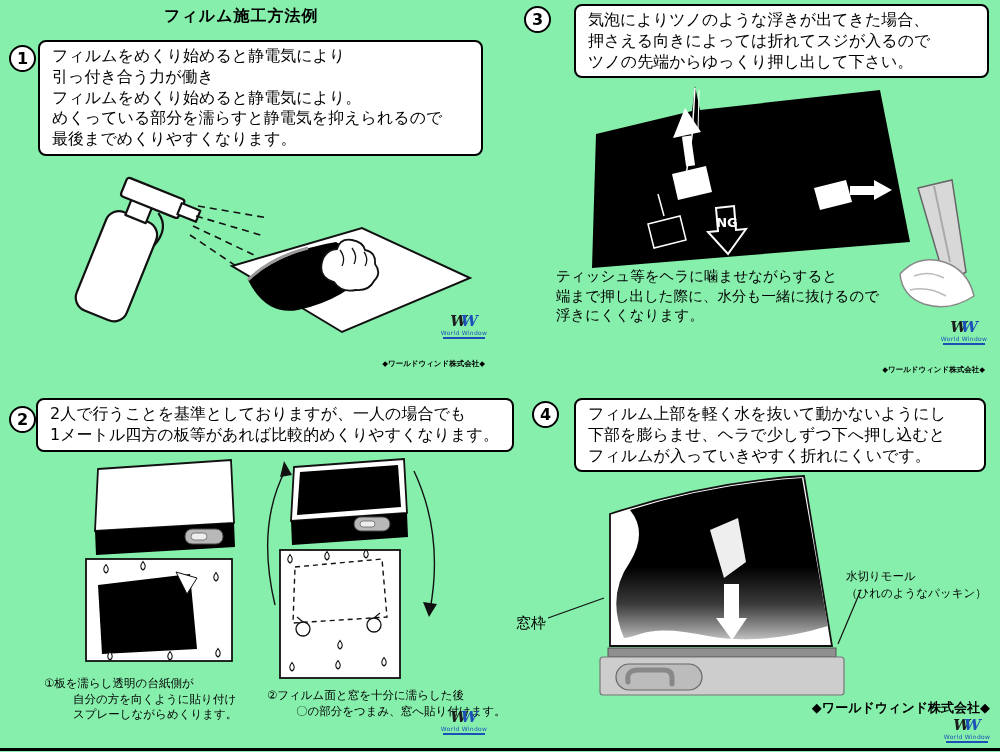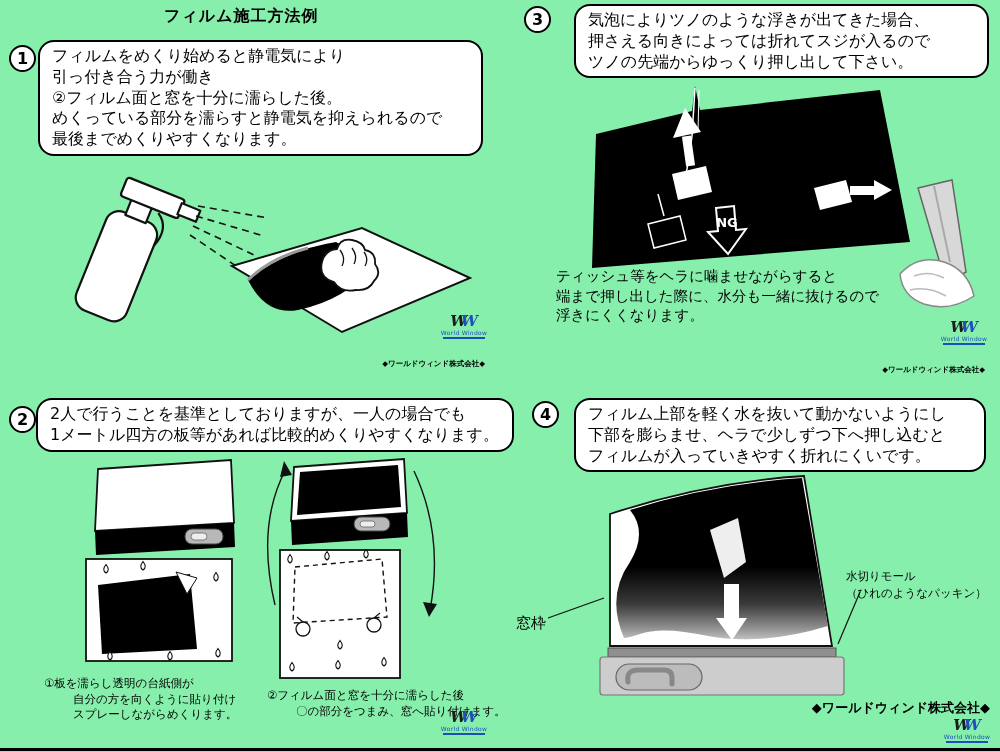--- a/index.html
+++ b/index.html
@@ -2,21 +2,21 @@
 <html><head>
 <meta charset="utf-8">
 <style>
   *{margin:0;padding:0;box-sizing:border-box}
   html,body{background:#fff}
   .page{position:relative;width:1000px;height:752px;background:#86efac;color:#000;
         font-family:"DejaVu Sans","Liberation Sans",sans-serif;overflow:hidden}
   .title{position:absolute;left:164px;top:6px;font-size:16px;font-weight:bold;letter-spacing:1px}
   .circle-num{position:absolute;width:27px;height:27px;border:2px solid #000;border-radius:50%;
         display:flex;align-items:center;justify-content:center;font-size:16px;font-weight:bold;background:#fff}
-  .bubble{position:absolute;border:2px solid #000;border-radius:16px;padding:4px 12px;background:#fff;
+  .bubble{position:absolute;border:2px solid #000;border-radius:8px;padding:4px 12px;background:#fff;
         font-size:16px;line-height:1.3}
   .bubble .ln{white-space:nowrap}
   .note{position:absolute;font-size:14.5px;line-height:1.35}
   .note .ln{white-space:nowrap}
   .caption{position:absolute;font-size:11.5px;line-height:1.35}
   .caption .ln{white-space:nowrap}
   .caption .ind{margin-left:29px}
   .footer{position:absolute;display:flex;flex-direction:column;align-items:flex-end;row-gap:20px}
   .company-small{font-size:7.5px;font-weight:bold;white-space:nowrap}
   .company-bold{position:absolute;font-size:13px;font-weight:bold;white-space:nowrap}
@@ -39,21 +39,21 @@
 <div class="page">
 
   <div class="title">フィルム施工方法例</div>
 
   <div class="circle-num" style="left:9px;top:45px">
     <span>1</span>
   </div>
   <div class="bubble" style="left:38px;top:40px;width:445px">
     <div class="ln">フィルムをめくり始めると静電気により</div>
     <div class="ln">引っ付き合う力が働き</div>
-    <div class="ln">②フィルム面と窓を十分に濡らした後。</div>
+    <div class="ln">フィルムをめくり始めると静電気により。</div>
     <div class="ln">めくっている部分を濡らすと静電気を抑えられるので</div>
     <div class="ln">最後までめくりやすくなります。</div>
   </div>
 
   <svg class="illus" style="left:40px;top:168px" width="445" height="172" viewBox="0 0 445 172">
     <g fill="#fff" stroke="#111" stroke-width="2.2" stroke-linejoin="round">
       <g transform="rotate(22 95 95)">
         <rect x="52" y="52" width="54" height="106" rx="14"></rect>
         <rect x="68" y="36" width="22" height="18"></rect>
         <rect x="56" y="18" width="62" height="20" rx="3"></rect>

